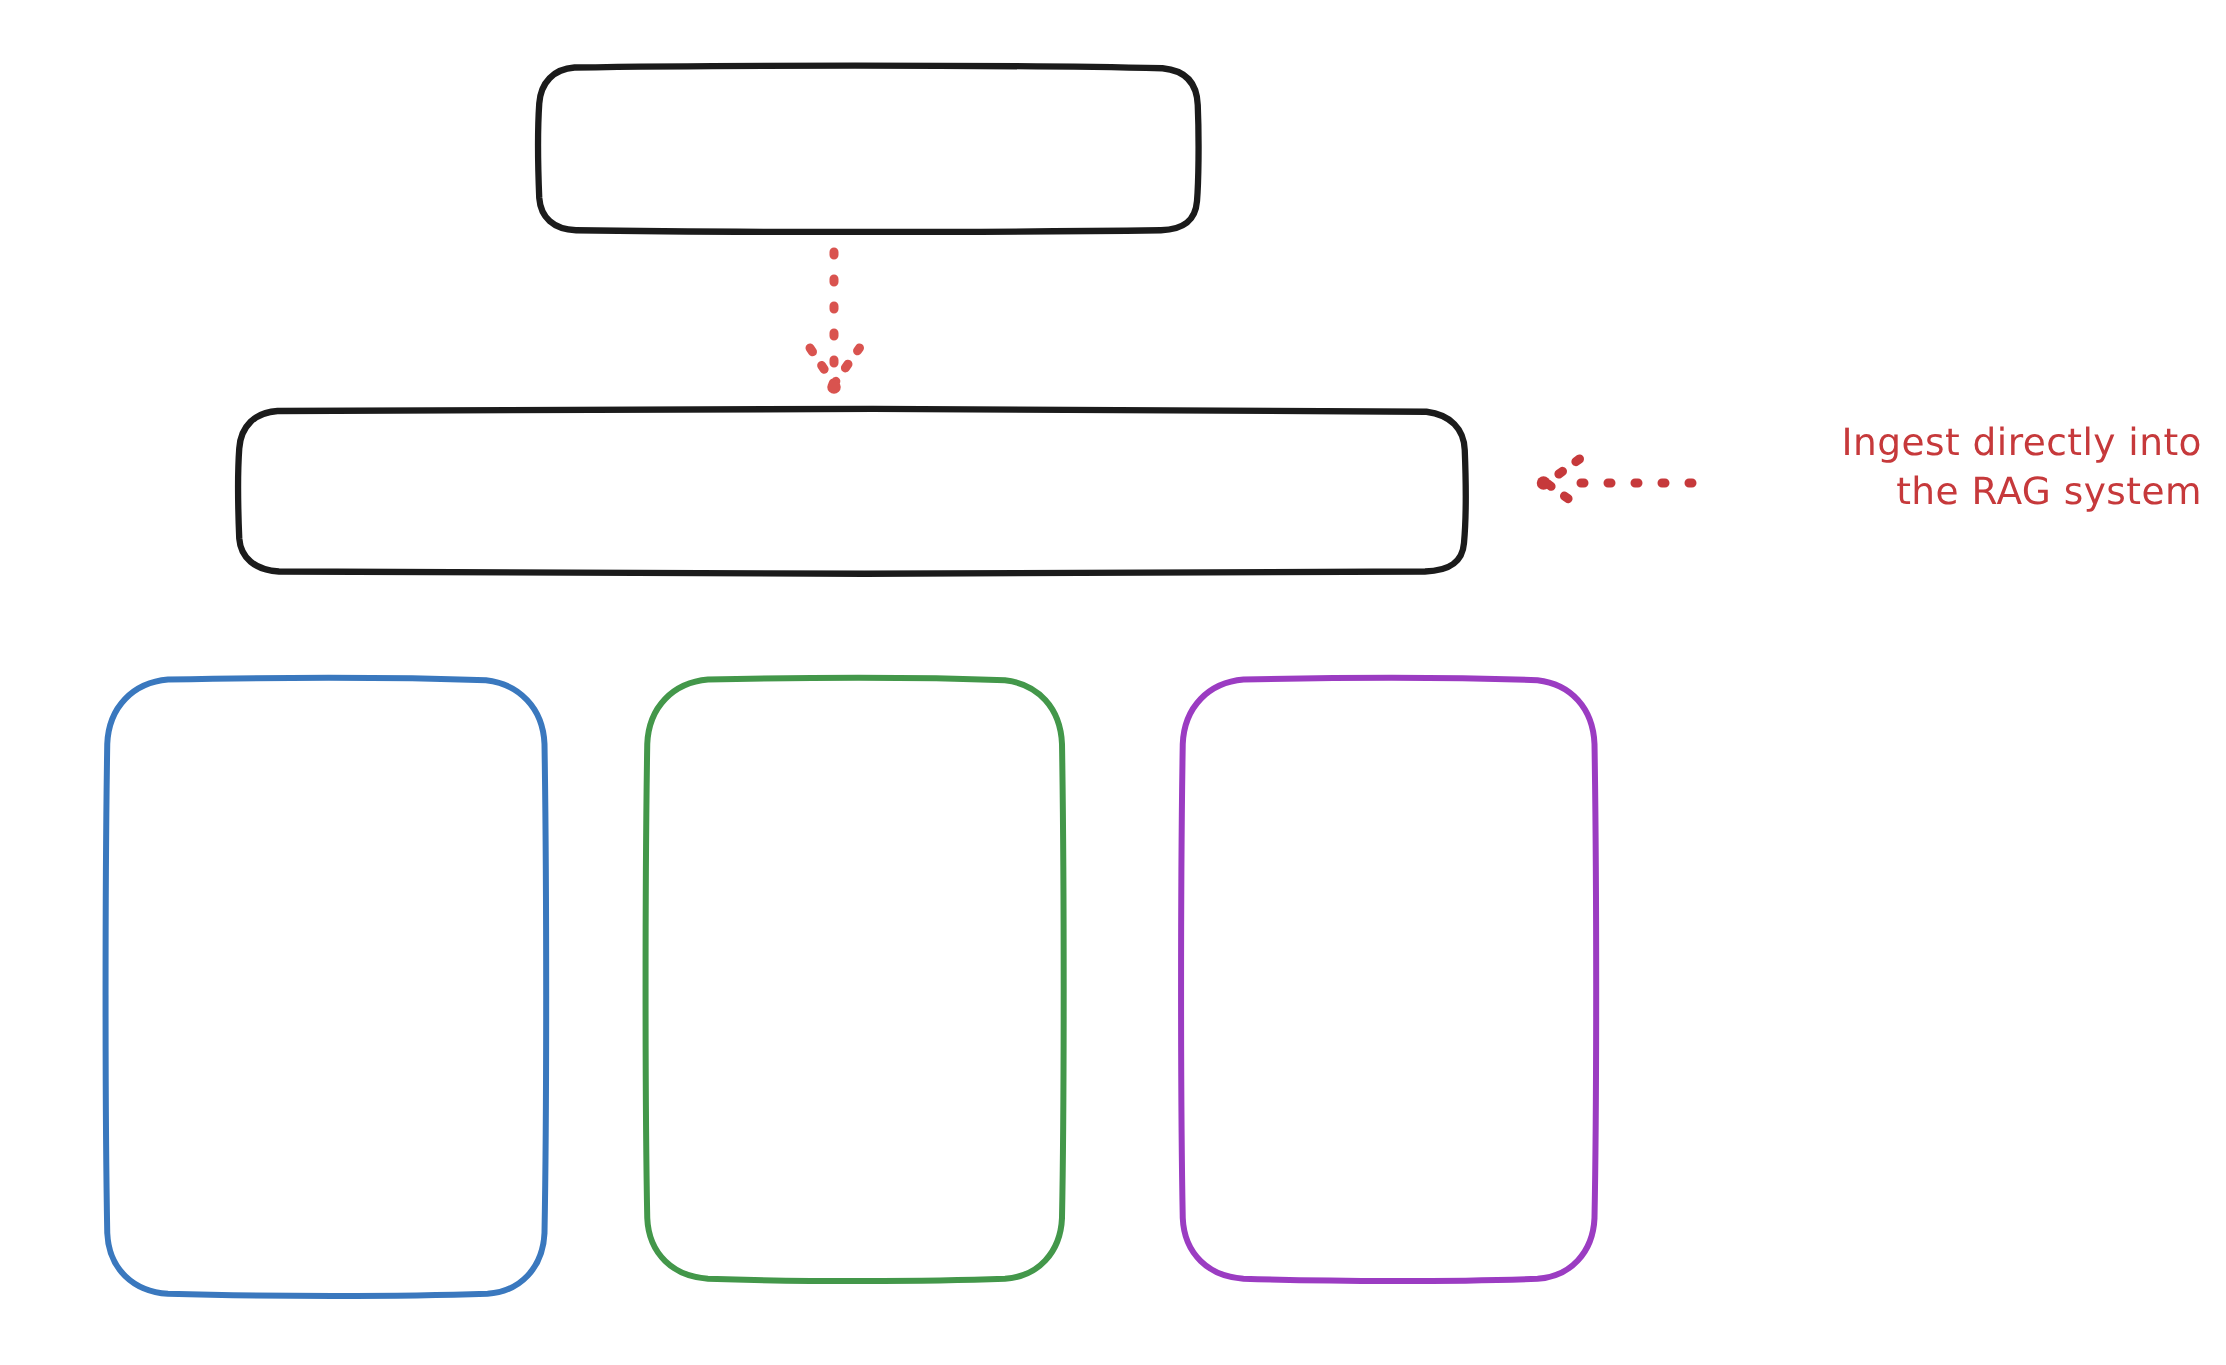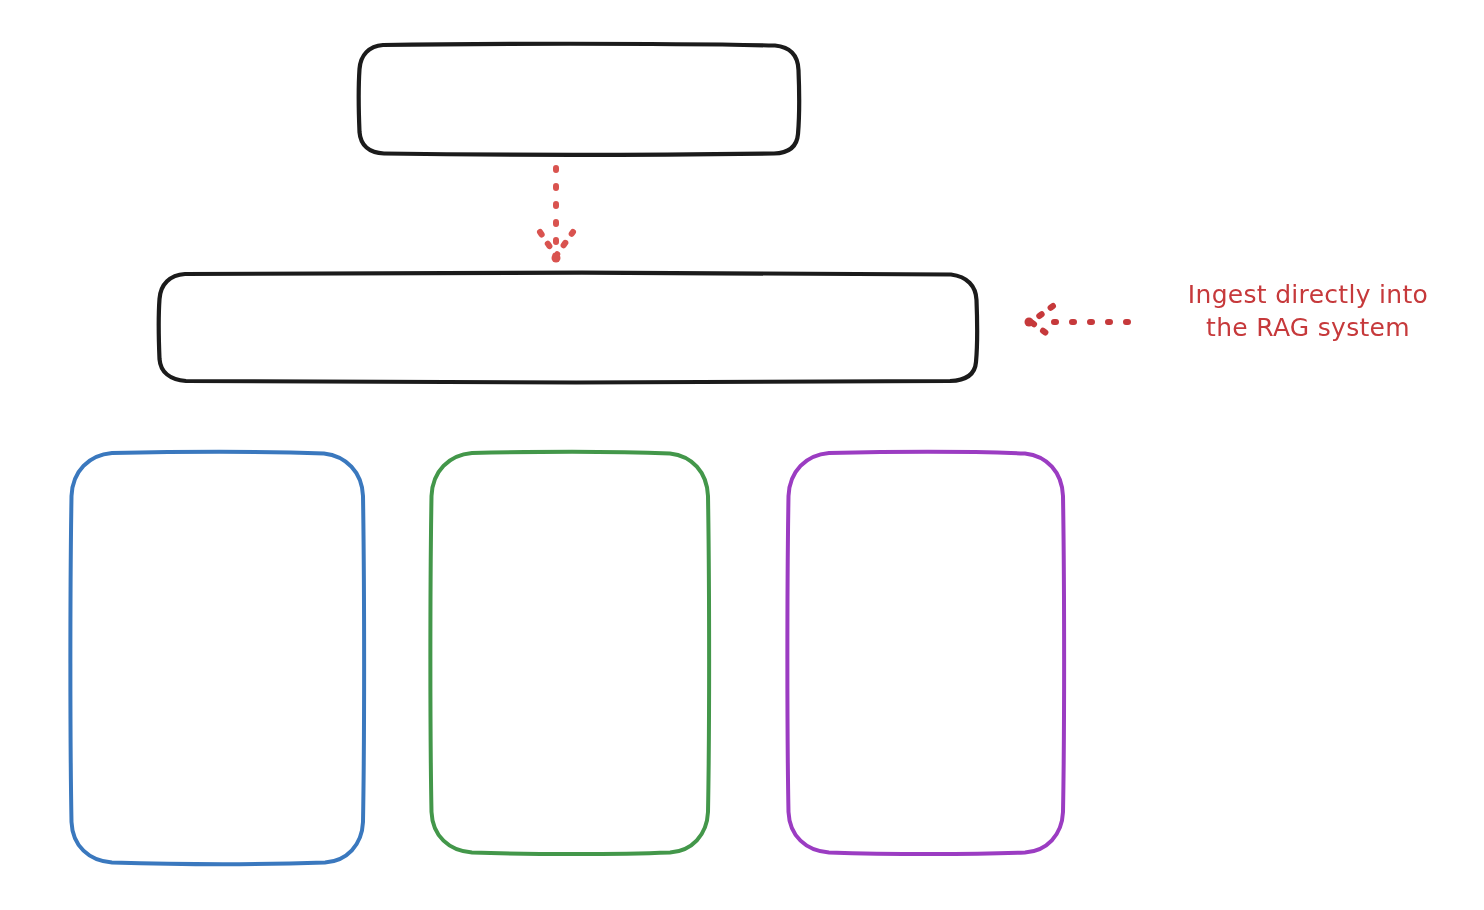--- a/index.html
+++ b/index.html
@@ -110,21 +110,21 @@
     pointer-events: none;
   }
   #annotation-note {
     position: absolute;
     left: 1148px;
     top: 278px;
     width: 320px;
     color: #c6393b;
     font-size: 25px;
     line-height: 1.32;
-    text-align: center;
+    text-align: right;
     white-space: pre-line;
     letter-spacing: 0.3px;
   }
 </style>
 </head>
 <body>
 
 <div id="canvas">
 
   <div class="node" id="agent-node">

